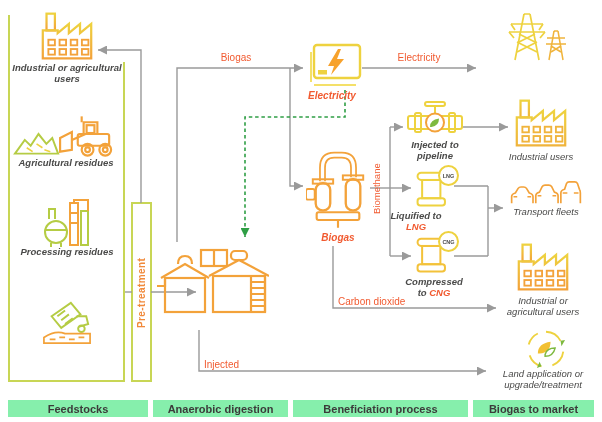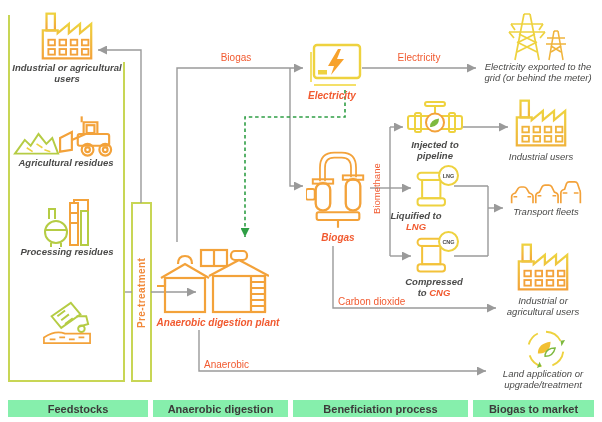--- a/index.html
+++ b/index.html
@@ -193,21 +193,20 @@
         <rect x="44" y="12" width="26" height="16"></rect>
         <path d="M57,12 V28"></path>
         <rect x="56" y="38" width="52" height="36"></rect>
         <path d="M52,38 L82,22 L112,38"></path>
         <rect x="74" y="13" width="16" height="9" rx="4"></rect>
         <path d="M94,38 V74 M108,38 V74"></path>
         <path d="M94,44 H108 M94,50 H108 M94,56 H108 M94,62 H108 M94,68 H108"></path>
       </g>
     </svg>
   </div>
-  <div class="lbl b accent" style="left:148px;top:317px;width:140px;font-size:10px">Anaerobic digestion plant</div>
 
   <div class="node" style="left:308px;top:42px">
     <svg width="56" height="46" viewBox="0 0 56 46">
       <g fill="none" stroke="#f4e069" stroke-width="2">
         <path d="M3,10 V40 M6,43 H48"></path>
       </g>
       <rect x="6" y="3" width="46" height="33" rx="3" fill="none" stroke="#eed23f" stroke-width="2.4"></rect>
       <rect x="10" y="28" width="9" height="4.5" fill="#eed23f"></rect>
       <polygon points="30,7 20,24 26,24 23,33 36,17 29,17 33,7" fill="#f7a22c"></polygon>
     </svg>
@@ -222,21 +221,20 @@
         <path d="M6,16 L10,22 M38,16 L34,22 M4,24 L9,30 M40,24 L35,30"></path>
         <path d="M14,34 L30,26 M30,34 L14,26 M12,44 L32,34 M32,44 L12,34"></path>
       </g>
       <g fill="none" stroke="#f0b43c" stroke-width="1.5">
         <path d="M44,52 L49,23 M58,52 L53,23 M49,23 H53"></path>
         <path d="M42,30 H60 M41,36 H61"></path>
         <path d="M46,44 L56,38 M56,44 L46,38"></path>
       </g>
     </svg>
   </div>
-  <div class="lbl" style="left:477px;top:62px;width:122px">Electricity exported to the grid (or behind the meter)</div>
 
   <div class="node" style="left:306px;top:146px">
     <svg width="64" height="84" viewBox="0 0 66 86">
       <g fill="none" stroke="#f3a23a">
         <path d="M17,36 V22 Q17,9 29,9 H37 Q49,9 49,22 V32" stroke-width="7"></path>
         <path d="M17,36 V22 Q17,9 29,9 H37 Q49,9 49,22 V32" stroke="#ffffff" stroke-width="3.4"></path>
         <rect x="10" y="38" width="15" height="28" rx="7" stroke-width="2.4"></rect>
         <rect x="41" y="34" width="15" height="32" rx="7" stroke-width="2.4"></rect>
         <rect x="7" y="34" width="21" height="4.5" stroke-width="2"></rect>
         <rect x="38" y="30" width="21" height="4.5" stroke-width="2"></rect>
@@ -375,20 +373,20 @@
       </g>
       <path d="M13,27 Q13,16 27,14 Q27,26 15,27 Z" fill="#f2c032"></path>
       <path d="M21,30 Q30,30 32,21 Q23,21 21,28 Z" fill="none" stroke="#7db93f" stroke-width="1.6"></path>
     </svg>
   </div>
   <div class="lbl" style="left:484px;top:369px;width:118px">Land application or upgrade/treatment</div>
 
   <div class="flow" style="left:206px;top:52px;width:60px">Biogas</div>
   <div class="flow" style="left:383px;top:52px;width:72px">Electricity</div>
   <div class="flow left" style="left:338px;top:296px;width:100px">Carbon dioxide</div>
-  <div class="flow left" style="left:204px;top:359px;width:80px">Anaerobic</div>
+  <div class="flow left" style="left:204px;top:359px;width:80px">Injected</div>
 
   <div class="band" style="left:8px;width:140px">Feedstocks</div>
   <div class="band" style="left:153px;width:135px">Anaerobic digestion</div>
   <div class="band" style="left:293px;width:175px">Beneficiation process</div>
   <div class="band" style="left:473px;width:121px">Biogas to market</div>
 
 </div>
 
 </body></html>

